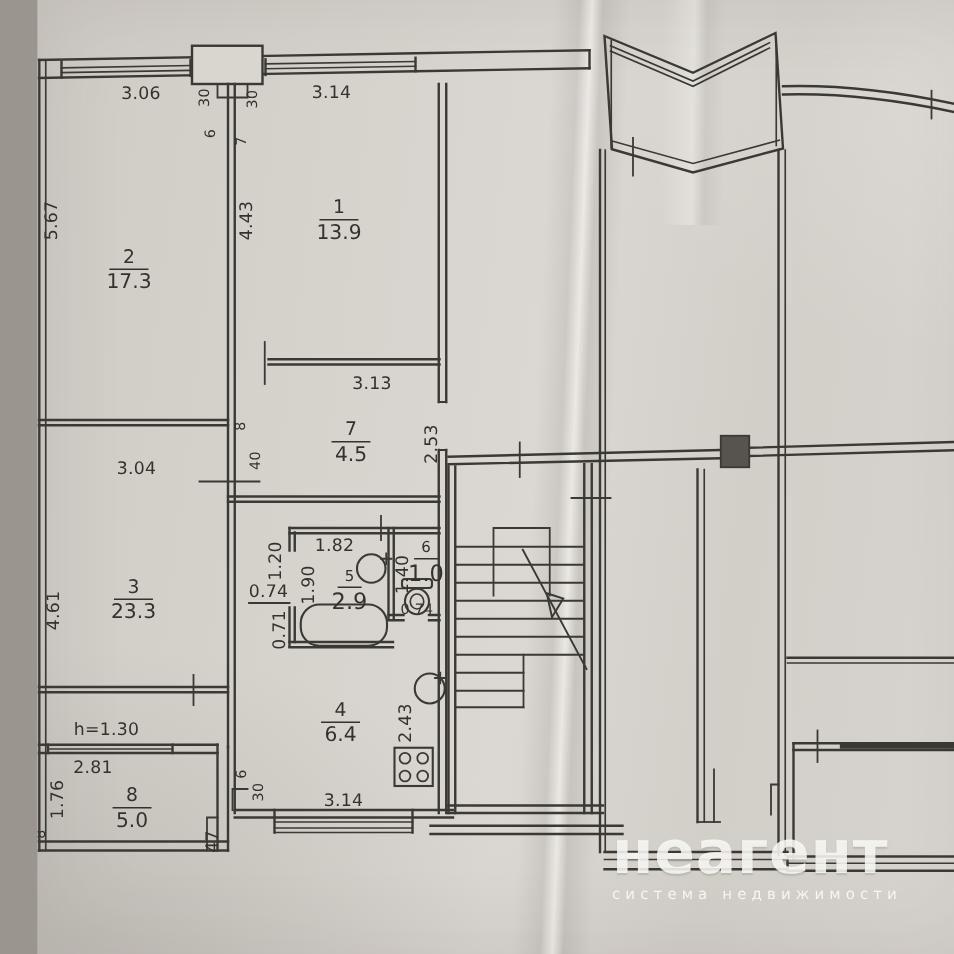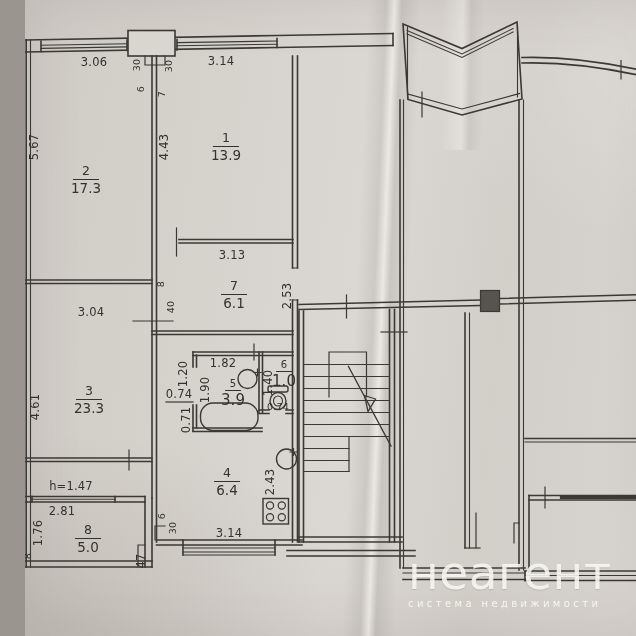--- a/index.html
+++ b/index.html
@@ -33,21 +33,21 @@
   .room{
     position:absolute;transform:translate(-50%,0);text-align:center;
     color:#34322c;line-height:1.15;
   }
   .room .n{display:inline-block;font-size:12.5px;padding:0 9px 1px 9px;border-bottom:1.4px solid #34322c;}
   .room .a{display:block;font-size:13.5px;padding-top:1px;}
   .room.sm .n{font-size:10px;padding:0 5px 0 5px;border-bottom-width:1.1px;}
   .room.sm .a{font-size:15px;}
   #watermark{position:absolute;left:383px;top:548px;pointer-events:none;}
   #wm-brand{
-    font-size:47px;font-weight:normal;line-height:1.05;letter-spacing:0.5px;
+    font-size:40px;font-weight:bold;line-height:1.05;letter-spacing:0.5px;
     color:rgba(250,250,247,.85);text-shadow:0 1px 1px rgba(120,115,105,.25);
   }
   #wm-tag{
     font-size:10px;letter-spacing:3.4px;margin-top:1px;
     color:rgba(250,250,247,.88);white-space:nowrap;
   }
 </style>
 </head>
 <body>
 
@@ -242,27 +242,27 @@
         <circle cx="256.8" cy="505.5" r="3.6" stroke-width="1.2"></circle>
         <circle cx="245" cy="517.3" r="3.6" stroke-width="1.2"></circle>
         <circle cx="256.8" cy="517.3" r="3.6" stroke-width="1.2"></circle>
       </g>
     </g>
   </svg>
 
   <div id="labels">
       <div class="dim" style="left: 69px; top: 63px;">3.06</div>
       <div class="dim" style="left: 196px; top: 62px;">3.14</div>
-      <div class="dim" style="left: 207px; top: 256px;">3.13</div>
+      <div class="dim" style="left: 223px; top: 256px;">3.13</div>
       <div class="dim" style="left: 66px; top: 313px;">3.04</div>
       <div class="dim" style="left: 154px; top: 395px;">0.74</div>
       <div class="dim" style="left: 198px; top: 364px;">1.82</div>
       <div class="dim sm" style="left: 253px; top: 407px;">0.74</div>
       <div class="dim" style="left: 204px; top: 534px;">3.14</div>
-      <div class="dim" style="left: 46px; top: 487px;">h=1.47</div>
+      <div class="dim" style="left: 46px; top: 487px;">h=1.30</div>
       <div class="dim" style="left: 37px; top: 512px;">2.81</div>
       <div class="dim rot" style="left: 10px; top: 147px;">5.67</div>
       <div class="dim rot" style="left: 140px; top: 147px;">4.43</div>
       <div class="dim rot" style="left: 263px; top: 296px;">2.53</div>
       <div class="dim rot" style="left: 11px; top: 407px;">4.61</div>
       <div class="dim rot" style="left: 159px; top: 374px;">1.20</div>
       <div class="dim rot" style="left: 181px; top: 390px;">1.90</div>
       <div class="dim rot" style="left: 162px; top: 420px;">0.71</div>
       <div class="dim rot" style="left: 244px; top: 383px;">1.40</div>
       <div class="dim rot" style="left: 246px; top: 482px;">2.43</div>
@@ -274,23 +274,23 @@
       <div class="dim rot sm" style="left: 137px; top: 94px;">7</div>
       <div class="dim rot sm" style="left: 136px; top: 284px;">8</div>
       <div class="dim rot sm" style="left: 146px; top: 307px;">40</div>
       <div class="dim rot sm" style="left: 137px; top: 516px;">6</div>
       <div class="dim rot sm" style="left: 148px; top: 528px;">30</div>
       <div class="dim rot sm" style="left: 3px; top: 556px;">8</div>
       <div class="room" style="left: 201px; top: 128px;"><span class="n">1</span><span class="a">13.9</span></div>
       <div class="room" style="left: 61px; top: 161px;"><span class="n">2</span><span class="a">17.3</span></div>
       <div class="room" style="left: 64px; top: 381px;"><span class="n">3</span><span class="a">23.3</span></div>
       <div class="room" style="left: 202px; top: 463px;"><span class="n">4</span><span class="a">6.4</span></div>
-      <div class="room sm" style="left: 208px; top: 373px;"><span class="n">5</span><span class="a">3.9</span></div>
+      <div class="room sm" style="left: 208px; top: 373px;"><span class="n">5</span><span class="a">2.9</span></div>
       <div class="room sm" style="left: 259px; top: 354px;"><span class="n">6</span><span class="a">1.0</span></div>
-      <div class="room" style="left: 209px; top: 276px;"><span class="n">7</span><span class="a">6.1</span></div>
+      <div class="room" style="left: 209px; top: 276px;"><span class="n">7</span><span class="a">4.5</span></div>
       <div class="room" style="left: 63px; top: 520px;"><span class="n">8</span><span class="a">5.0</span></div>
     </div>
 
   <div id="watermark">
     <div id="wm-brand">неагент</div>
     <div id="wm-tag">система недвижимости</div>
   </div>
 
 </div>
 

